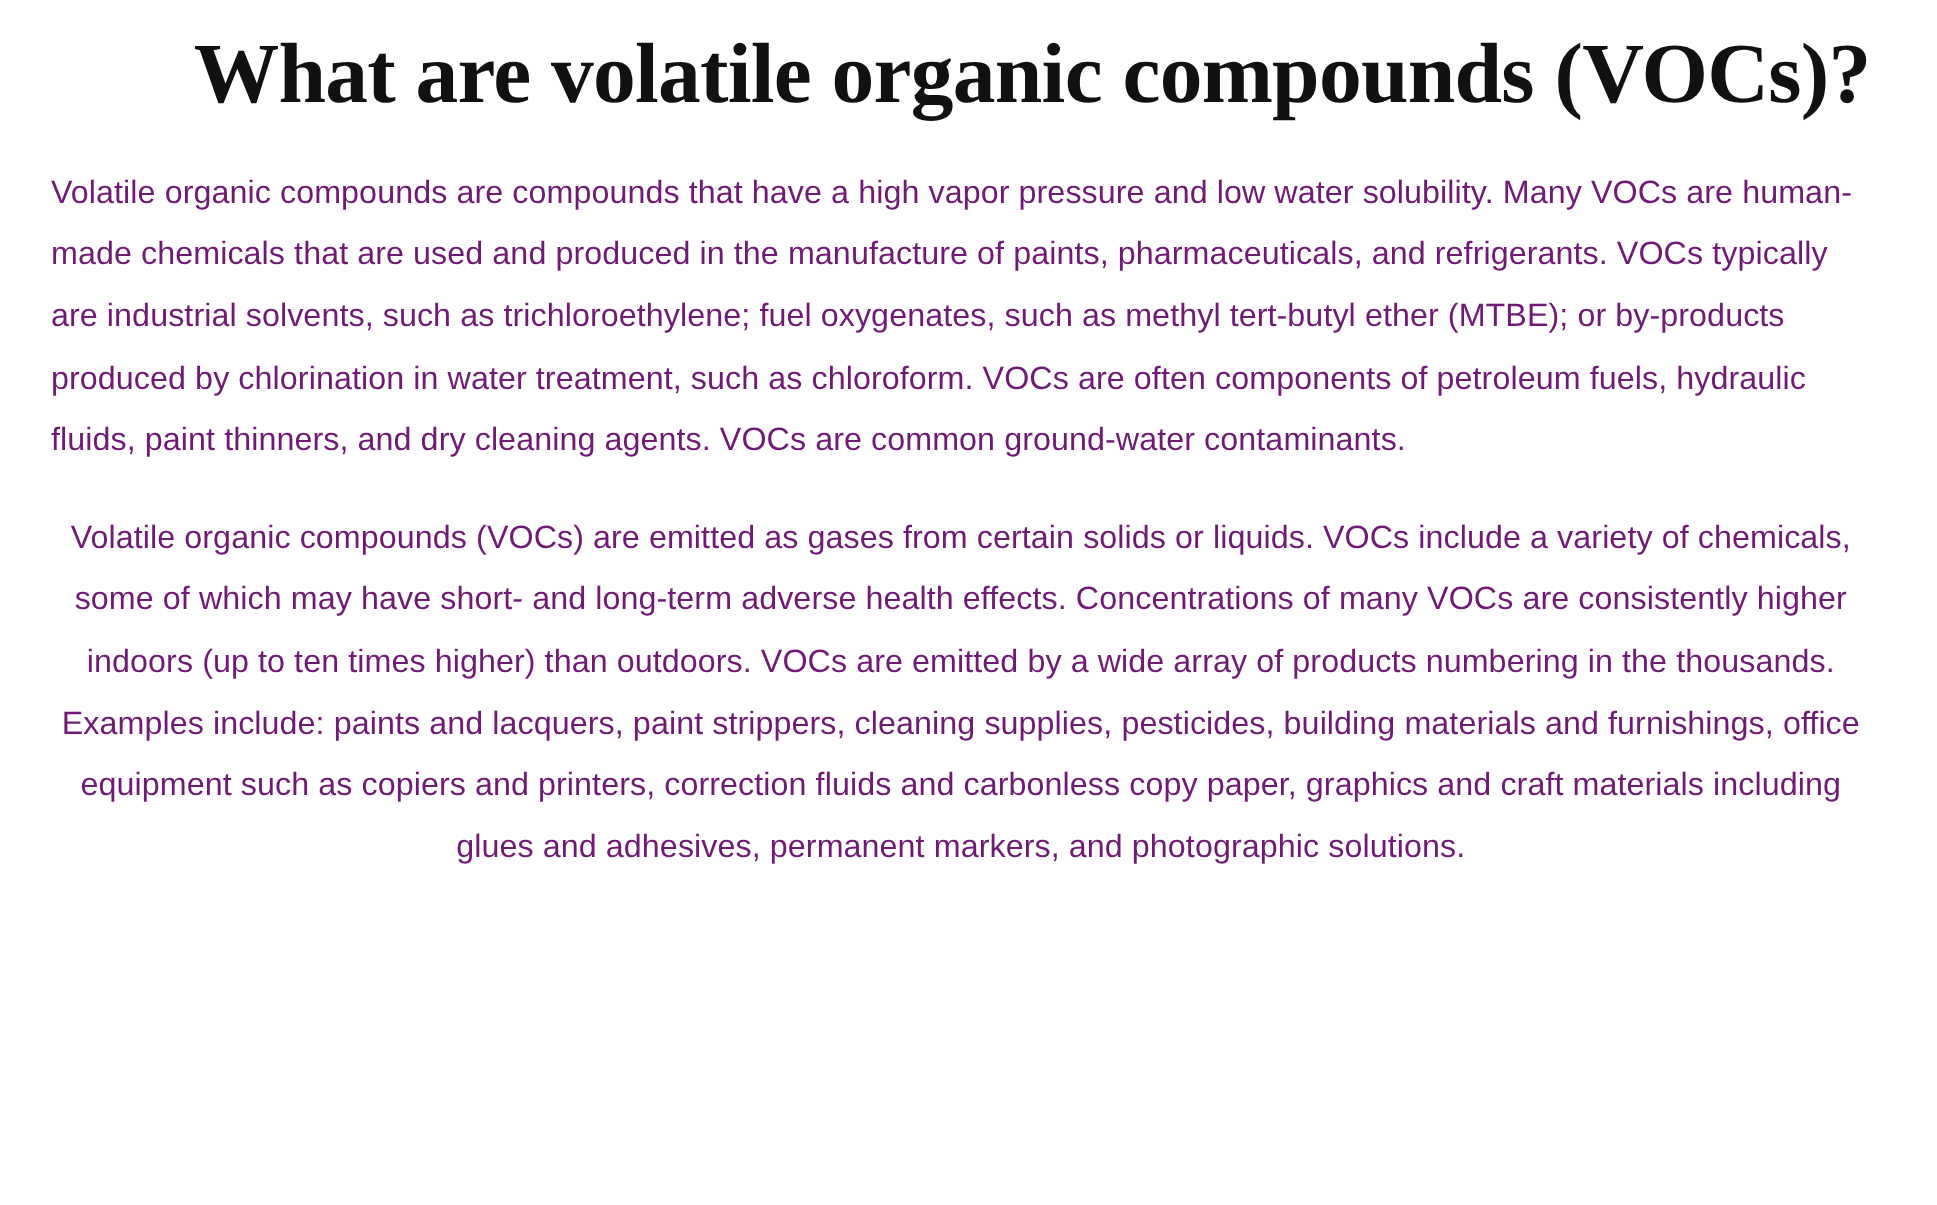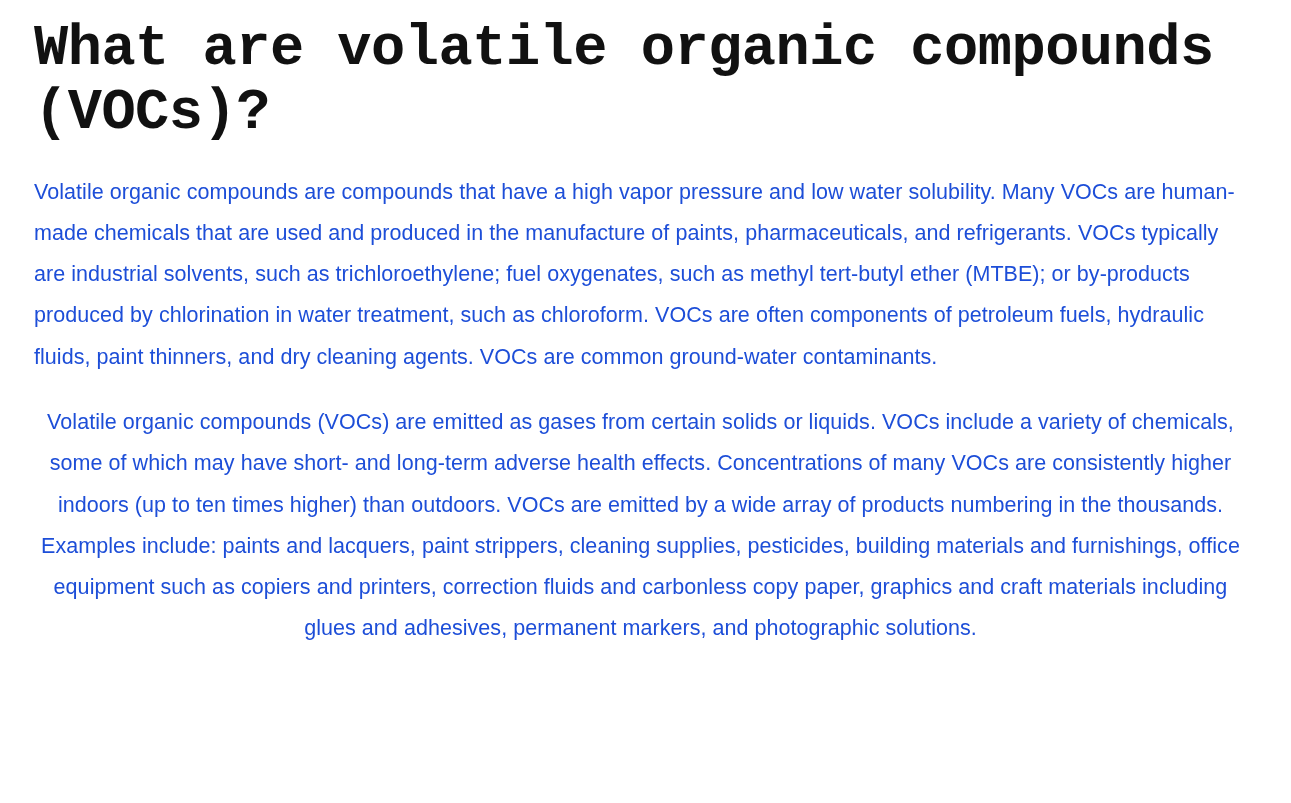--- a/index.html
+++ b/index.html
@@ -15,34 +15,35 @@
     overflow: hidden;
   }
   .page {
     box-sizing: border-box;
     width: 1291px;
     height: 803px;
     padding: 18px 44px 0 34px;
     background: #ffffff;
   }
   .article-title {
-    font-family: Liberation Mono, monospace;
+    font-family: Liberation Serif, serif;
     font-weight: bold;
     font-size: 57px;
     line-height: 1.12;
     letter-spacing: -0.5px;
     color: #111111;
     margin: 0 0 26px 0;
     max-width: 1230px;
+    text-align: right;
   }
   .article-body p {
     font-family: "Liberation Sans", sans-serif;
     font-size: 21.5px;
     line-height: 1.92;
-    color: #1d4ed8;
+    color: #701a75;
     margin: 0 0 24px 0;
     max-width: 1215px;
     letter-spacing: 0.05px;
   }
   .article-body p:last-child {
     margin-bottom: 0;
     text-align: center;
   }
 </style>
 </head>

